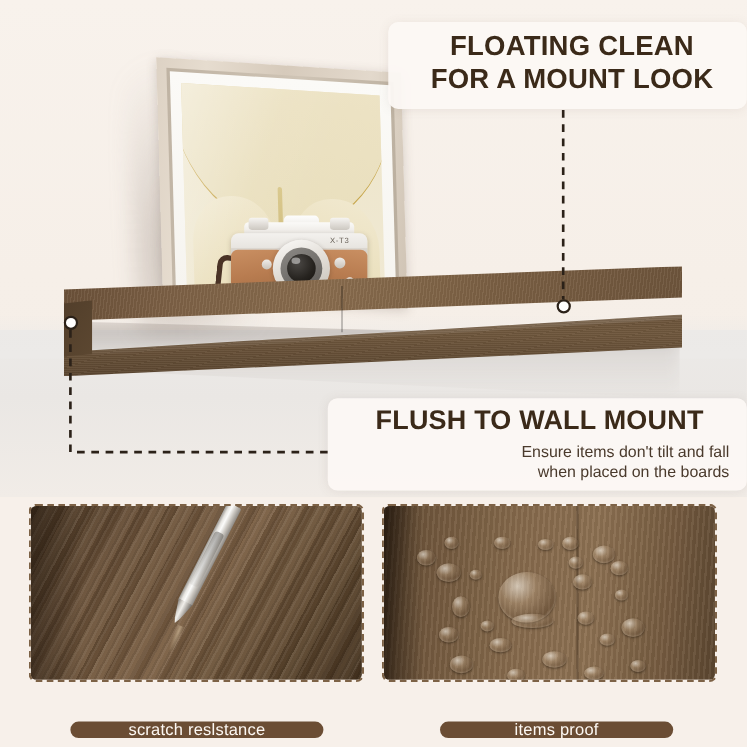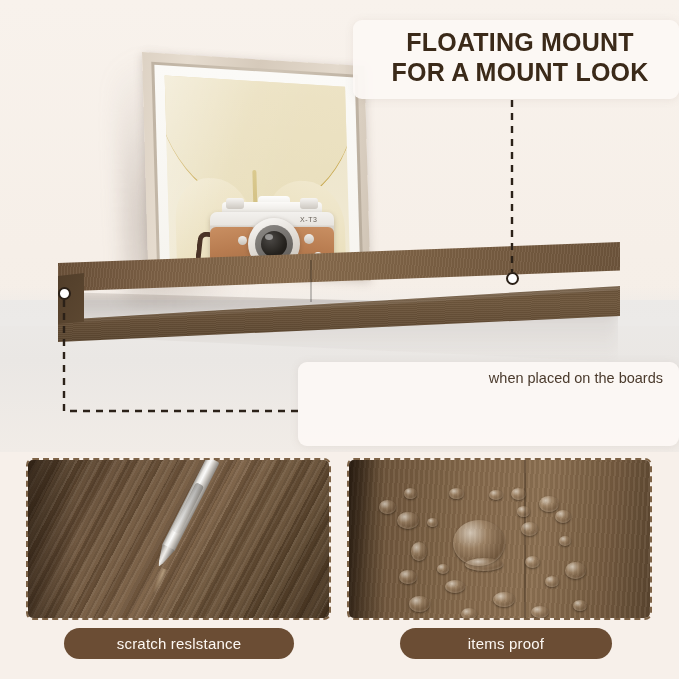--- a/index.html
+++ b/index.html
@@ -174,21 +174,21 @@
       linear-gradient(96deg,#3e2d1d 0%,#6d543a 9%,#866a4c 40%,#8d7152 62%,#745a3f 85%,#5b4630 100%);}
   .wood-water-plankedge{position:absolute;left:58%;top:0;width:2px;height:100%;
     background:rgba(30,18,8,0.30);}
   .wood-water-dark{position:absolute;left:0;top:0;width:12%;height:100%;
     background:linear-gradient(90deg, rgba(25,16,8,0.55), rgba(25,16,8,0));}
   .drop{position:absolute;border-radius:50%;
     background:radial-gradient(ellipse at 34% 28%, rgba(255,250,240,0.62) 0%, rgba(205,180,150,0.30) 34%, rgba(70,48,28,0.30) 72%, rgba(40,26,14,0.42) 100%);
     box-shadow:0 1px 2px rgba(25,15,6,0.45), inset 0 -1px 2px rgba(255,240,215,0.25);}
 
   
-  .pill{position:absolute;top:628px;height:31px;border-radius:16px;
+  .pill{position:absolute;top:656px;height:15px;border-radius:16px;
     background:#6b4d34;color:#fdf8f3;
     display:flex;align-items:center;justify-content:center;
     font-size:15px;letter-spacing:0.2px;}
   #pill-left{left:64px;width:230px;}
   #pill-right{left:400px;width:212px;}
 </style>
 </head>
 <body>
 
 <div id="stage">
@@ -242,25 +242,27 @@
     </div>
 
     <svg class="connector" viewBox="0 0 679 452" width="679" height="452">
       <line x1="512" y1="100" x2="512" y2="272" stroke="#2b2118" stroke-width="2.4" stroke-dasharray="7,6"></line>
       <polyline points="64,300 64,411 298,411" fill="none" stroke="#2b2118" stroke-width="2.4" stroke-dasharray="7,6"></polyline>
     </svg>
     <div class="dot" style="left:506px;top:272px;"></div>
     <div class="dot" style="left:58px;top:287px;"></div>
 
     <div class="callout" id="callout-top">
-      <div class="callout-title">FLOATING MOUNT</div>
+      <div class="callout-title">FLOATING CLEAN</div>
       <div class="callout-title">FOR A MOUNT LOOK</div>
     </div>
 
     <div class="callout" id="callout-mid">
+      <div class="callout-title">FLUSH TO WALL MOUNT</div>
+      <div class="callout-sub">Ensure items don't tilt and fall</div>
       <div class="callout-sub" style="margin-top:0;">when placed on the boards</div>
     </div>
   </div>
 
   <div class="panel" id="panel-left">
     <div class="panel-inner">
       <div class="wood-scratch"></div>
       <div class="wood-scratch-dark"></div>
       <div class="screwdriver">
         <div class="sd-shaft"></div>

